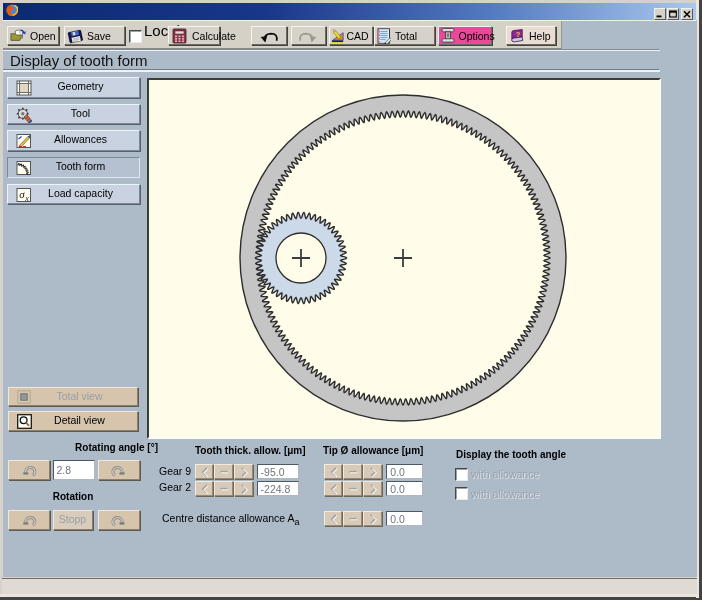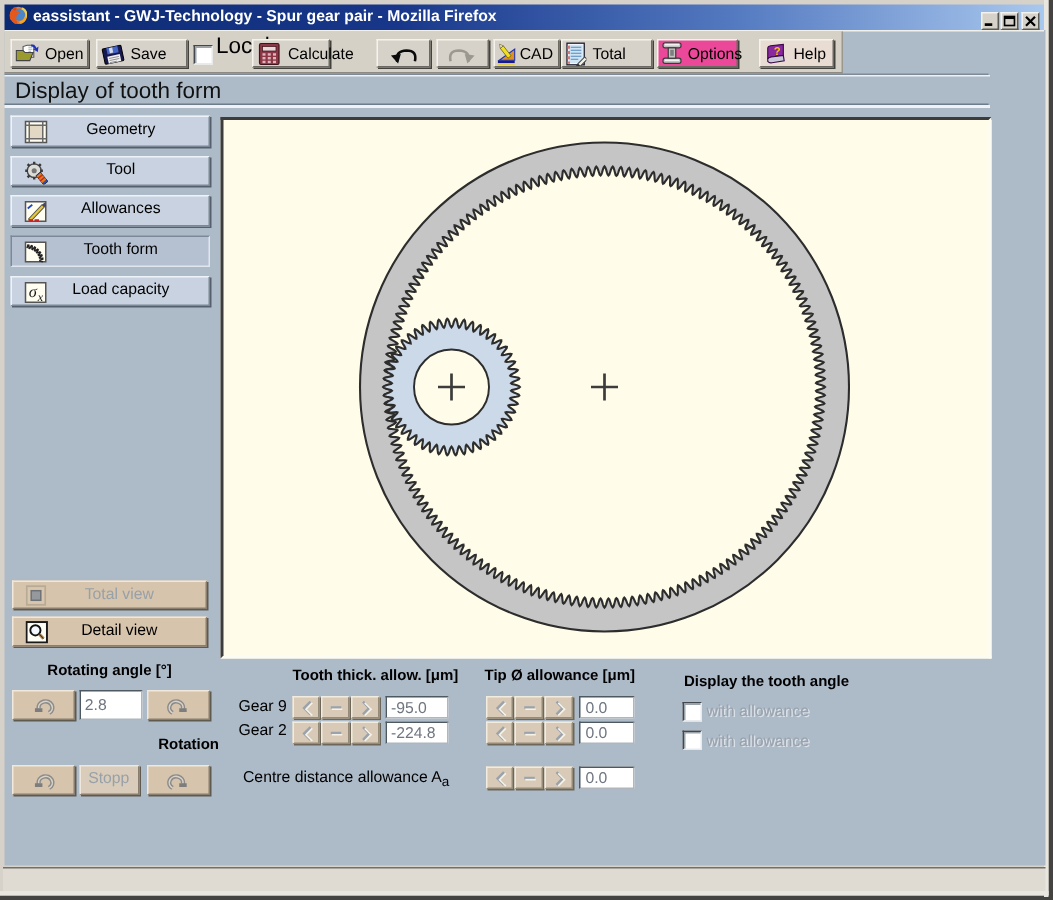--- a/index.html
+++ b/index.html
@@ -81,21 +81,20 @@
 <div class="abs" id="liteB"></div>
 <div class="abs" id="title">
   <svg style="position:absolute;left:2.5px;top:1px" width="12.5" height="12.5" viewBox="0 0 13 13">
 <circle cx="6.5" cy="6.5" r="6" fill="#e87a1c"></circle>
 <circle cx="7" cy="6" r="4.3" fill="#4a86cc"></circle>
 <path d="M8.5,2.2 a4.5,4.5 0 0 1 2.6,5.6 l1.5,0.3 a6,6 0 0 0 -3.2,-7.3 z" fill="#f4cc40"></path>
 <path d="M12.4,7.4 a6,6 0 0 1 -5,5 l-0.2,-1.8 a4.3,4.3 0 0 0 3.6,-3.4 z" fill="#f4a428"></path>
 <path d="M0.6,5.4 q0.6,-3.4 3.6,-4.6 l1.6,1.2 -0.8,1.4 q2.2,-0.6 3,1.6 q-2.8,0.4 -3,3 q-0.4,2 1,3.4 l-1.6,1 q-2.4,-1.2 -2.8,-3.6 l-0.6,0.8 q-0.6,-1.6 -0.4,-3.2" fill="#e4581c"></path>
 <path d="M3.4,0.9 l1.9,0.9 -1.1,1.7 -1.6,-1.1 z" fill="#d84814"></path>
 </svg>
-  <div class="txt">eassistant - GWJ-Technology - Spur gear pair - Mozilla Firefox</div>
   <div class="wbtn" style="left:651px">
     <svg style="display:block" width="10" height="10" viewBox="0 0 10 10">
         <rect x="1.5" y="6.5" width="5" height="1.8" fill="#000"></rect>
       </svg>
   </div>
   <div class="wbtn" style="left:664px">
     <svg style="display:block" width="10" height="10" viewBox="0 0 10 10">
         <rect x="1.7" y="2" width="6.6" height="6" fill="none" stroke="#000" stroke-width="1.1"></rect>
         <rect x="1.7" y="2" width="6.6" height="1.7" fill="#000"></rect>
       </svg>
@@ -255,33 +254,33 @@
 <div class="abs tan" style="left:7.5px;top:387px;width:130px;height:19px;line-height:16px"><span class="gtext" style="display:inline-block;transform:translateX(7px)">Total view</span><svg class="ic" width="14" height="14" viewBox="0 0 14 14">
 <rect x="0.8" y="0.8" width="12.4" height="12.4" fill="#d9c6ae" stroke="#b8ab96" stroke-width="1.2"></rect>
 <rect x="3.8" y="3.8" width="6.4" height="6.4" fill="#95989c" stroke="#6e7277" stroke-width="1"></rect>
 </svg></div>
 <div class="abs tan" style="left:7.5px;top:411px;width:130px;height:20px;line-height:17px"><span style="display:inline-block;transform:translateX(7px)">Detail view</span><svg class="ic" width="15" height="15" viewBox="0 0 15 15">
 <rect x="0.7" y="0.7" width="13.6" height="13.6" fill="#fffef4" stroke="#1a1a1a" stroke-width="1.3"></rect>
 <circle cx="6.6" cy="6.2" r="3.4" fill="#f4f8ff" stroke="#111" stroke-width="1.3"></circle>
 <path d="M9.2,8.8 L12,11.8" stroke="#c89858" stroke-width="2.2"></path>
 <path d="M9.2,8.8 L12,11.8" stroke="#333" stroke-width="0.8"></path>
 </svg></div>
-<div class="abs lbl bold" style="left:0;top:442px;width:146px;text-align:center">Rotating angle [°]</div>
+<div class="abs lbl bold" style="left:12px;top:442px;width:146px;text-align:right">Rotating angle [°]</div>
 <div class="abs tan" style="left:7.5px;top:460px;width:42px;height:19.5px"><svg width="100%" height="100%" viewBox="0 0 42 19" preserveAspectRatio="xMidYMid meet">
 <path d="M17.5,12.5 a5,4.5 0 1 1 7.5,3" fill="none" stroke="#8b8b8b" stroke-width="3.2"></path>
 <path d="M17.5,12.5 a5,4.5 0 1 1 7.5,3" fill="none" stroke="#d9d2c6" stroke-width="1.2"></path>
 <path d="M14.8,12.2 h5.4 v2.6 h-5.4 z" fill="#7d7d7d"></path>
 </svg></div>
 <div class="abs fld" style="left:52.5px;top:460px;width:42.5px;height:19.5px;line-height:18px">2.8</div>
 <div class="abs tan" style="left:98px;top:460px;width:41.5px;height:19.5px"><svg width="100%" height="100%" viewBox="0 0 42 19" preserveAspectRatio="xMidYMid meet">
 <path d="M24.5,12.5 a5,4.5 0 1 0 -7.5,3" fill="none" stroke="#8b8b8b" stroke-width="3.2"></path>
 <path d="M24.5,12.5 a5,4.5 0 1 0 -7.5,3" fill="none" stroke="#d9d2c6" stroke-width="1.2"></path>
 <path d="M21.8,12.2 h5.4 v2.6 h-5.4 z" fill="#7d7d7d"></path>
 </svg></div>
-<div class="abs lbl bold" style="left:0;top:491px;width:146px;text-align:right">Rotation</div>
+<div class="abs lbl bold" style="left:0;top:491px;width:146px;text-align:center">Rotation</div>
 <div class="abs tan" style="left:7.5px;top:510px;width:42px;height:19.5px"><svg width="100%" height="100%" viewBox="0 0 42 19" preserveAspectRatio="xMidYMid meet">
 <path d="M17.5,12.5 a5,4.5 0 1 1 7.5,3" fill="none" stroke="#8b8b8b" stroke-width="3.2"></path>
 <path d="M17.5,12.5 a5,4.5 0 1 1 7.5,3" fill="none" stroke="#d9d2c6" stroke-width="1.2"></path>
 <path d="M14.8,12.2 h5.4 v2.6 h-5.4 z" fill="#7d7d7d"></path>
 </svg></div>
 <div class="abs tan gtext" style="left:52.5px;top:510px;width:40px;height:19.5px;line-height:17px;background:#d9ccba">Stopp</div>
 <div class="abs tan" style="left:98px;top:510px;width:41.5px;height:19.5px"><svg width="100%" height="100%" viewBox="0 0 42 19" preserveAspectRatio="xMidYMid meet">
 <path d="M24.5,12.5 a5,4.5 0 1 0 -7.5,3" fill="none" stroke="#8b8b8b" stroke-width="3.2"></path>
 <path d="M24.5,12.5 a5,4.5 0 1 0 -7.5,3" fill="none" stroke="#d9d2c6" stroke-width="1.2"></path>
 <path d="M21.8,12.2 h5.4 v2.6 h-5.4 z" fill="#7d7d7d"></path>

